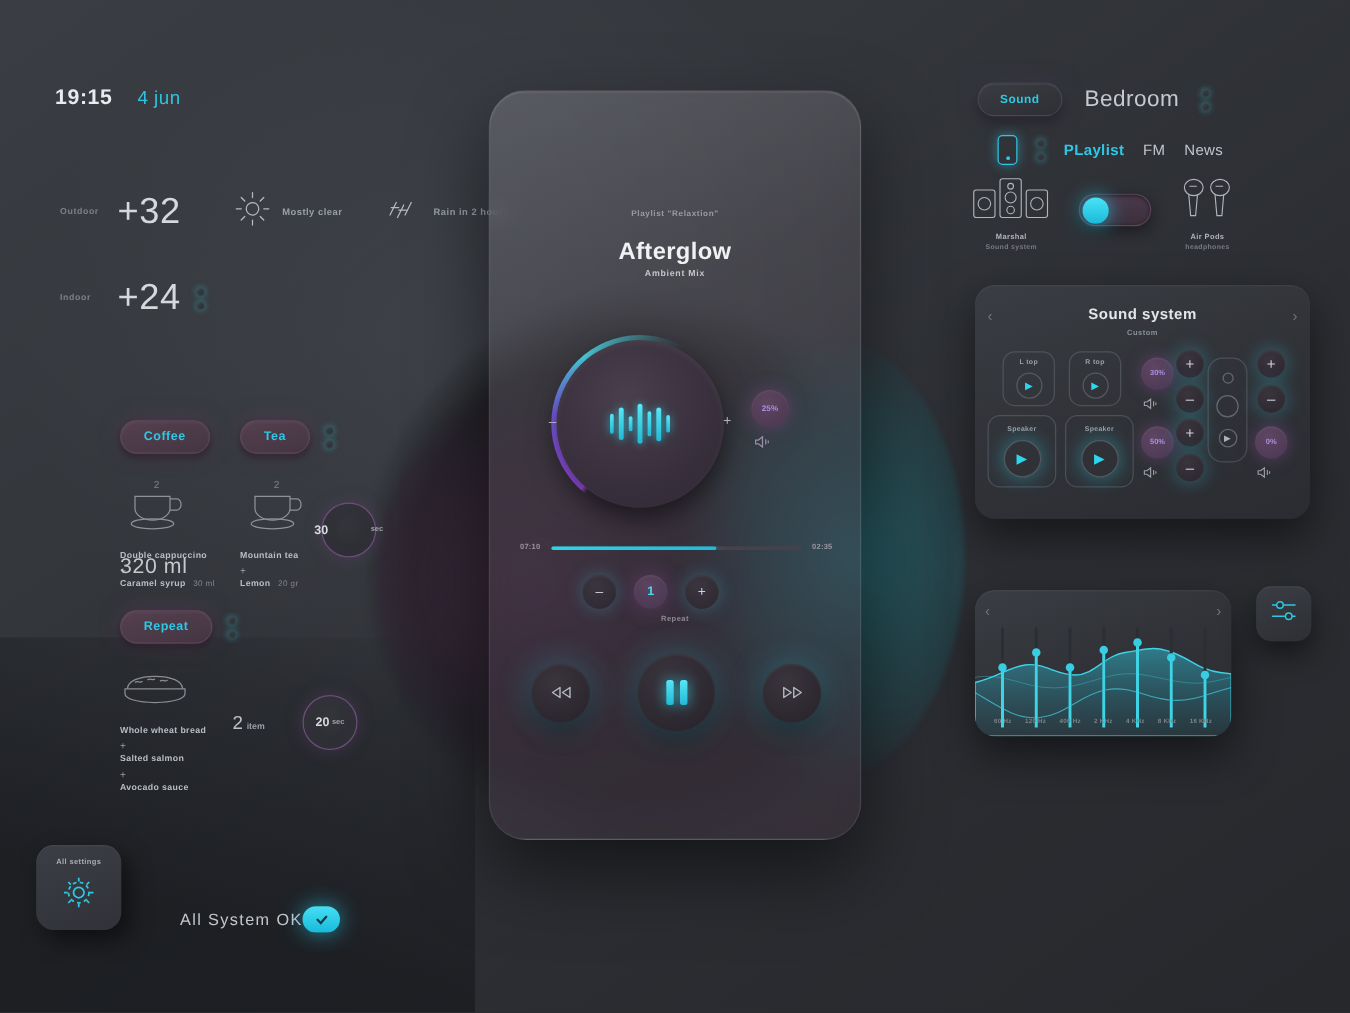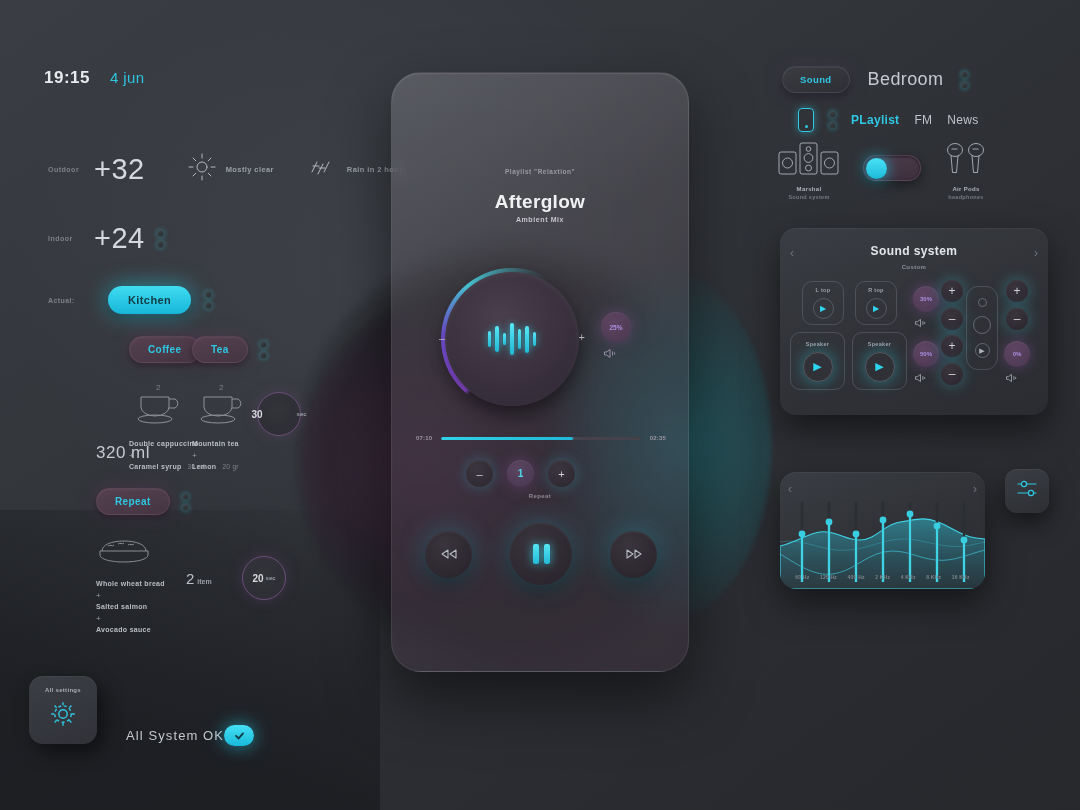--- a/index.html
+++ b/index.html
@@ -72,21 +72,21 @@
   }
   .pill-plum {
     background: linear-gradient(165deg, #55404f, #443542);
     color: #2ec8e4; font-weight: bold; font-size: 10px; letter-spacing: .4px;
     padding: 7px 18px; border-radius: 16px;
     box-shadow: 0 0 16px rgba(90,60,90,.7), inset 0 1px 2px rgba(255,255,255,.06), 0 3px 7px rgba(0,0,0,.5);
     border: 1px solid rgba(120,90,120,.35);
   }
 
   
-  #coffee-card { position: absolute; left: 96px; top: 336px; margin-left: 33px; }
+  #coffee-card { position: absolute; left: 96px; top: 336px; }
   #tea-card { position: absolute; left: 192px; top: 336px; }
   #toast-card { position: absolute; left: 96px; top: 488px; }
   .card-head { display: flex; align-items: center; gap: 12px; }
   .glyph { margin-top: 18px; opacity: .72; }
   .recipe { margin-top: 8px; line-height: 1.55; }
   .recipe .line { font-size: 7px; font-weight: bold; color: #b9bec4; letter-spacing: .3px; }
   .recipe .plus { font-size: 8px; color: #9aa0a6; }
   .recipe .amt { font-size: 6.5px; color: #80858c; font-weight: normal; margin-left: 6px; }
   .vol { position: absolute; left: 96px; top: 443px; font-size: 17px; color: #c5c9ce; font-weight: 300; letter-spacing: .5px; }
   .count { position: absolute; font-size: 15px; color: #bdc2c8; font-weight: 300; }
@@ -104,21 +104,21 @@
 
   
   #all-settings {
     position: absolute; left: 29px; top: 676px; width: 68px; height: 68px;
     border-radius: 14px;
     background: linear-gradient(160deg, #3b3e44, #303238);
     box-shadow: 6px 8px 18px rgba(0,0,0,.5), inset 0 1px 1px rgba(255,255,255,.05);
     display: flex; flex-direction: column; align-items: center; justify-content: center; gap: 6px;
   }
   #all-settings .lbl { font-size: 6px; font-weight: bold; color: #a8adb4; letter-spacing: .3px; }
-  #system-status { position: absolute; left: 126px; top: 725px; display: flex; align-items: center; }
+  #system-status { position: absolute; left: 144px; top: 725px; display: flex; align-items: center; }
   #system-status .txt { font-size: 13px; color: #c3c7cc; letter-spacing: 1.1px; }
   .ok-pill {
     width: 30px; height: 21px; border-radius: 11px;
     background: linear-gradient(180deg, #46dff5, #18bada);
     display: flex; align-items: center; justify-content: center;
     box-shadow: 0 0 18px rgba(40,205,235,.65);
   }
 
   
   #player {
@@ -342,28 +342,20 @@
 
   <div id="weather-indoor">
     <span class="lbl">Indoor</span>
     <span class="temp-big">+24</span>
     <span class="dots2" style="margin-left:12px">
         <i></i>
         <i></i>
       </span>
   </div>
 
-  <div id="kitchen-row">
-    <span class="lbl">Actual:</span>
-    <span class="pill-on">Kitchen</span>
-    <span class="dots2">
-        <i></i>
-        <i></i>
-      </span>
-  </div>
 
   <div id="coffee-card">
     <div class="card-head">
       <span class="pill-plum">Coffee</span>
     </div>
     <div class="glyph">
       <svg width="58" height="46" viewBox="0 0 58 46" fill="none" stroke="#b0b5bb" stroke-width="1">
         <text x="27" y="9" font-size="8" fill="#9aa0a6" stroke="none" font-family="Liberation Sans">2</text>
         <path d="M12 16h28v10a14 9 0 01-28 0z"></path>
         <path d="M40 18h6a5 5 0 010 9h-6"></path>
@@ -397,21 +389,21 @@
       </svg>
     </div>
     <div class="recipe">
       <div class="line">Mountain tea</div>
       <div class="plus">+</div>
       <div class="line">
         <span>Lemon</span><span class="amt">20 gr</span>
       </div>
     </div>
   </div>
-  <div class="timer" style="left:257px; top:392px;gap:32px;">
+  <div class="timer" style="left:257px; top:402px;gap:32px;">
     <b>30</b>
       <span>sec</span>
   </div>
 
   <div id="toast-card">
     <div class="card-head">
       <span class="pill-plum">Repeat</span>
       <span class="dots2">
           <i></i>
           <i></i>

